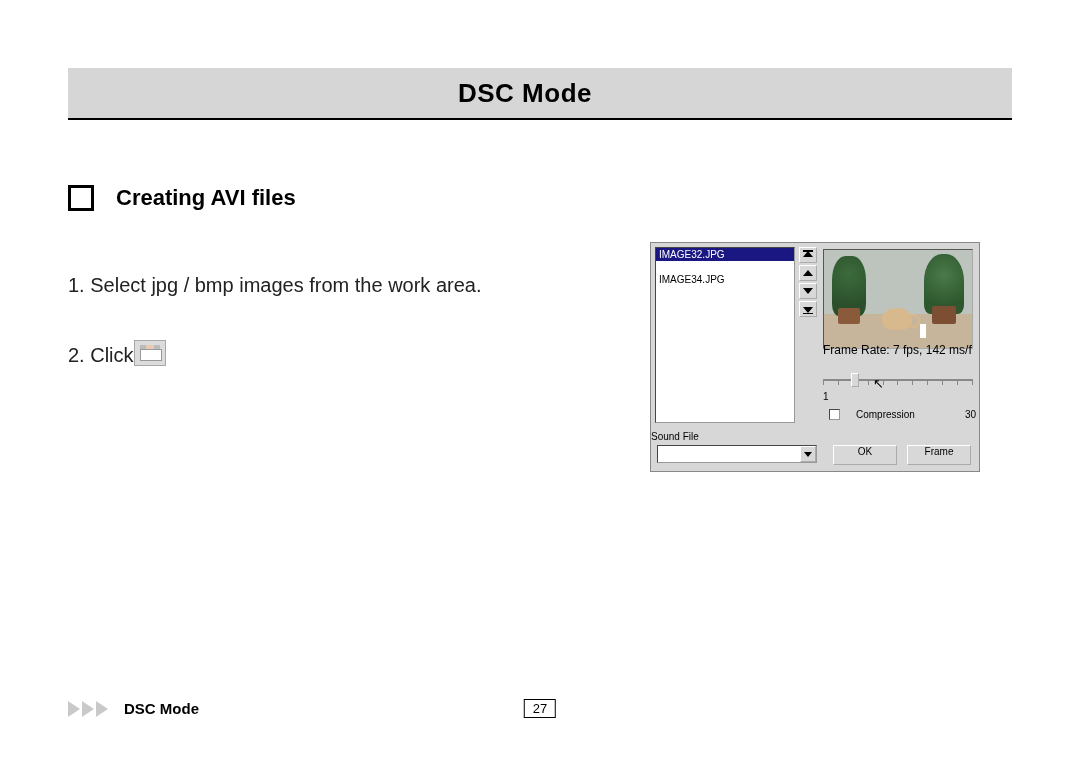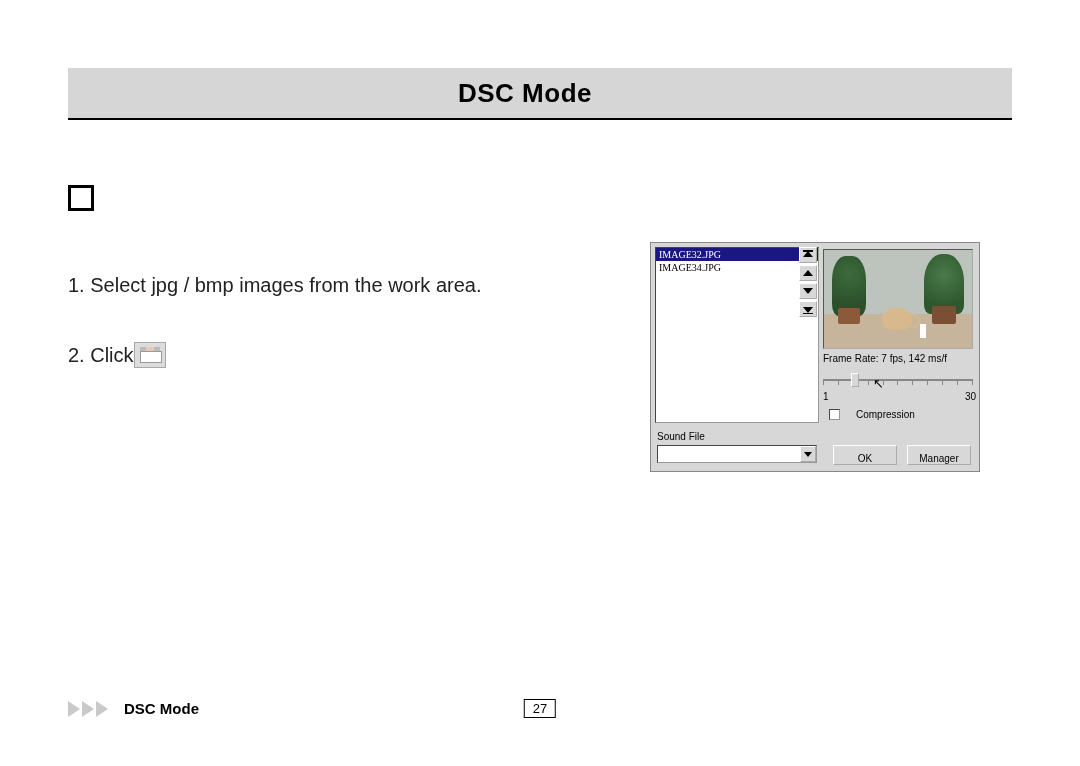--- a/index.html
+++ b/index.html
@@ -54,21 +54,21 @@
     position: absolute;
     left: 68px;
     top: 270px;
     width: 540px;
     font-size: 20px;
     color: #222;
     line-height: 1.5;
   }
   .step1 { margin-bottom: 40px; }
   .step2 { margin-bottom: 28px; display: block; }
-  .step2-line1 { display: flex; align-items: center; flex-wrap: wrap; }
+  .step2-line1 { display: flex; flex-wrap: wrap; }
   .toolbar-icon {
     width: 32px;
     height: 26px;
     background: #dcdcdc;
     border: 1px solid #a8a8a8;
     display: inline-flex;
     align-items: center;
     justify-content: center;
     position: relative;
   }
@@ -96,35 +96,34 @@
     height: 230px;
     background: #d7d7d7;
     border: 1px solid #888;
     font-family: Tahoma, Arial, sans-serif;
     font-size: 11px;
     color: #000;
   }
   .dialog .listbox {
     position: absolute;
     left: 4px; top: 4px;
-    width: 164px; height: 176px;
+    width: 140px; height: 176px;
     background: #fff;
     border: 1px inset #999;
     overflow: hidden;
-    font-family: Liberation Serif, serif;
   }
   .listbox .sel {
     background: #1a1682;
     color: #fff;
     padding: 0 3px;
     font-size: 10px;
     line-height: 13px;
   }
   .listbox .item {
-    padding: 0 3px;
+    padding: 12px 3px;
     font-size: 10px;
     line-height: 13px;
   }
   .dialog .btncol {
     position: absolute;
     left: 148px; top: 4px;
     width: 18px;
     display: flex;
     flex-direction: column;
     gap: 2px;
@@ -156,58 +155,58 @@
   .preview .floor { position:absolute; left:0; bottom:0; width:100%; height:35%; background:#c6b59b; }
   .preview .wall  { position:absolute; left:0; top:0; width:100%; height:65%; background:#bcc4bd; }
   .preview .plant1 { position:absolute; left:8px; top:6px; width:34px; height:60px; background: radial-gradient(circle at 50% 30%, #3c6b3c 0%, #2b4f2b 70%); border-radius:40% 40% 20% 20%; }
   .preview .pot1 { position:absolute; left:14px; top:58px; width:22px; height:16px; background:#8a5a3a; border-radius:2px; }
   .preview .plant2 { position:absolute; right:8px; top:4px; width:40px; height:60px; background: radial-gradient(circle at 50% 35%, #4a7a4a 0%, #2e572e 70%); border-radius:45% 45% 15% 15%; }
   .preview .pot2 { position:absolute; right:16px; top:56px; width:24px; height:18px; background:#7c4f34; border-radius:2px; }
   .preview .teapot { position:absolute; left:58px; top:58px; width:30px; height:22px; background:#d8b98e; border-radius:50% 50% 40% 40%; }
   .preview .teapot::after { content:""; position:absolute; right:-8px; top:6px; width:10px; height:10px; border:2px solid #d8b98e; border-left:none; border-radius:50%; }
   .preview .candle { position:absolute; left:96px; top:74px; width:6px; height:14px; background:#fff; }
   .frame-label {
-    position: absolute; left: 172px; top: 110px; font-size: 10px;
+    position: absolute; left: 172px; top: 100px; font-size: 12px;
   }
   .slider-track {
     position: absolute; left: 172px; top: 130px;
     width: 150px; height: 16px;
   }
   .slider-track .track {
     position:absolute; left:0; top:6px; width:100%; height:2px; background:#888;
   }
   .slider-track .tickbox {
     position:absolute; left:0; top:8px; width:100%; display:flex; justify-content:space-between;
   }
   .slider-track .tickbox span { width:1px; height:4px; background:#888; }
   .slider-track .thumb {
     position:absolute; left:28px; top:0; width:8px; height:14px;
     background:#d8d8d8; border:1px outset #fff;
   }
   .slider-track .cursor {
     position:absolute; left:50px; top:3px; font-size:13px; color:#000;
   }
   .slider-min { position:absolute; left:172px; top:148px; font-size:10px; }
-  .slider-max { position:absolute; left:314px; top:148px; font-size:10px; }
+  .slider-max { position:absolute; left:314px; top:166px; font-size:10px; }
   .chk-row {
     position:absolute; left:178px; top:166px;
     display:flex; align-items:center; gap:16px; font-size:10px;
   }
   .chkbox { width:11px; height:11px; background:#fff; border:1px inset #999; }
-  .sound-label { position:absolute; left:6px; top:188px; font-size:10px; }
+  .sound-label { position:absolute; left:0; top:188px; font-size:10px; }
   .sound-combo {
     position:absolute; left:6px; top:202px; width:160px; height:18px;
     background:#fff; border:1px inset #999; display:flex; justify-content:flex-end;
   }
   .combo-btn { width:16px; height:16px; background:#d8d8d8; border:1px outset #fff; display:flex; align-items:center; justify-content:center; }
   .combo-btn::before { content:""; width:0;height:0;border-left:4px solid transparent;border-right:4px solid transparent;border-top:5px solid #000;}
   .ok-btn, .cancel-btn {
     position:absolute; top:202px; width:64px; height:20px;
     background:#d8d8d8; border:1px outset #fff;
-    font-size:10px; display:flex; align-items:flex-end; justify-content:center;
+    font-size:10px; display:flex; align-items:flex-start; justify-content:center;
   }
   .ok-btn { left:182px; }
   .cancel-btn { left:256px; }
   .footer {
     position:absolute; left:68px; top:700px; width:944px;
     display:flex; align-items:center; gap:10px;
   }
   .chev-group { display:flex; gap:2px; }
   .chev {
     width:0;height:0;
@@ -224,20 +223,21 @@
 </head>
 <body>
 
 <div class="heading-bar">
   <span>DSC Mode</span>
 </div>
 <div class="heading-underline"></div>
 
 <div class="section-row">
   <div class="square-icon"></div>
+  <div class="section-title">Creating AVI files</div>
 </div>
 
 <div class="steps">
   <div class="step1">1. Select jpg / bmp images from the work area.</div>
   <div class="step2">
     <div class="step2-line1">
       <span>2. Click</span>
       <span class="toolbar-icon"></span>
     </div>
   </div>
@@ -292,21 +292,21 @@
     <span>Compression</span>
   </div>
   <div class="sound-label">Sound File</div>
   <div class="sound-combo">
     <div class="combo-btn"></div>
   </div>
   <div class="ok-btn">
     <span>OK</span>
   </div>
   <div class="cancel-btn">
-    <span>Manager</span>
+    <span>Frame</span>
   </div>
 </div>
 
 <div class="footer">
   <div class="chev-group">
     <div class="chev"></div>
       <div class="chev"></div>
       <div class="chev"></div>
   </div>
   <div class="footer-title">DSC Mode</div>

